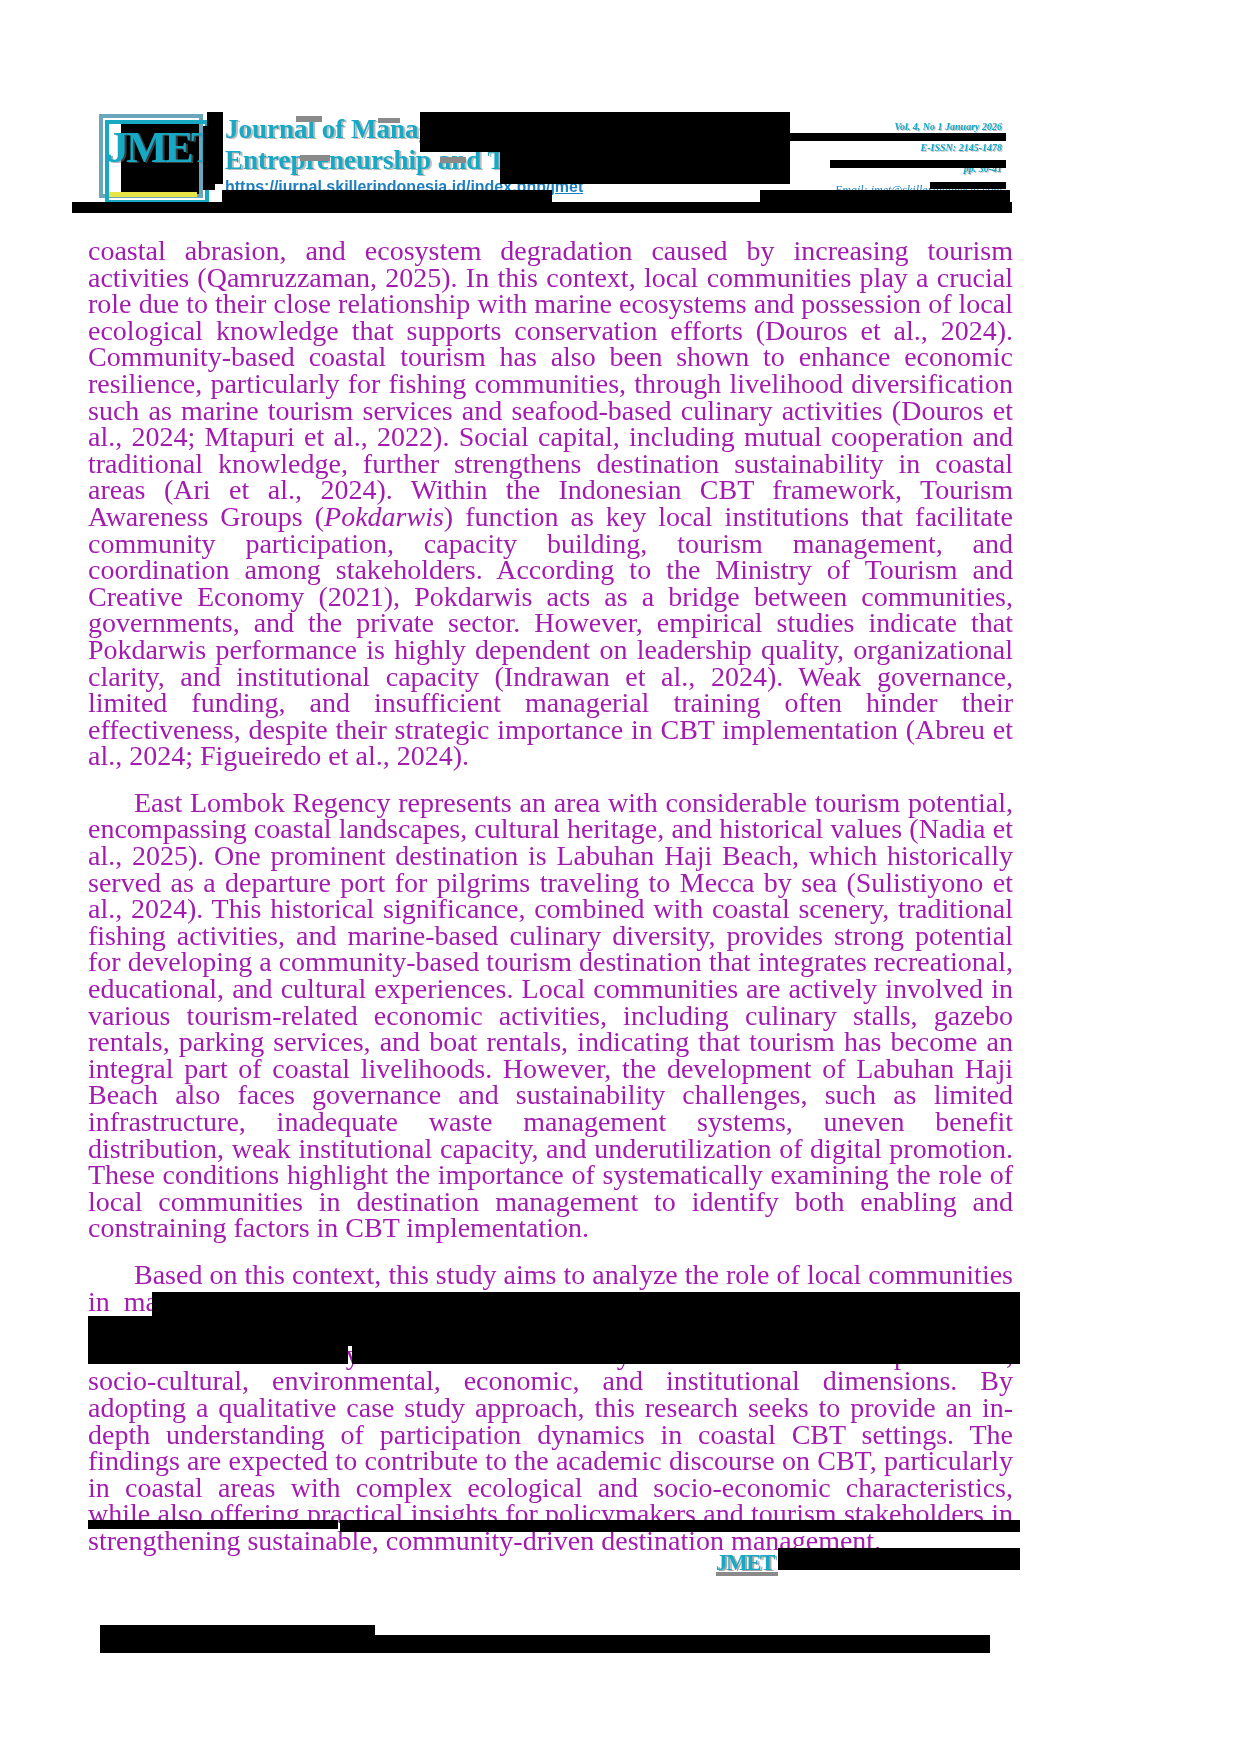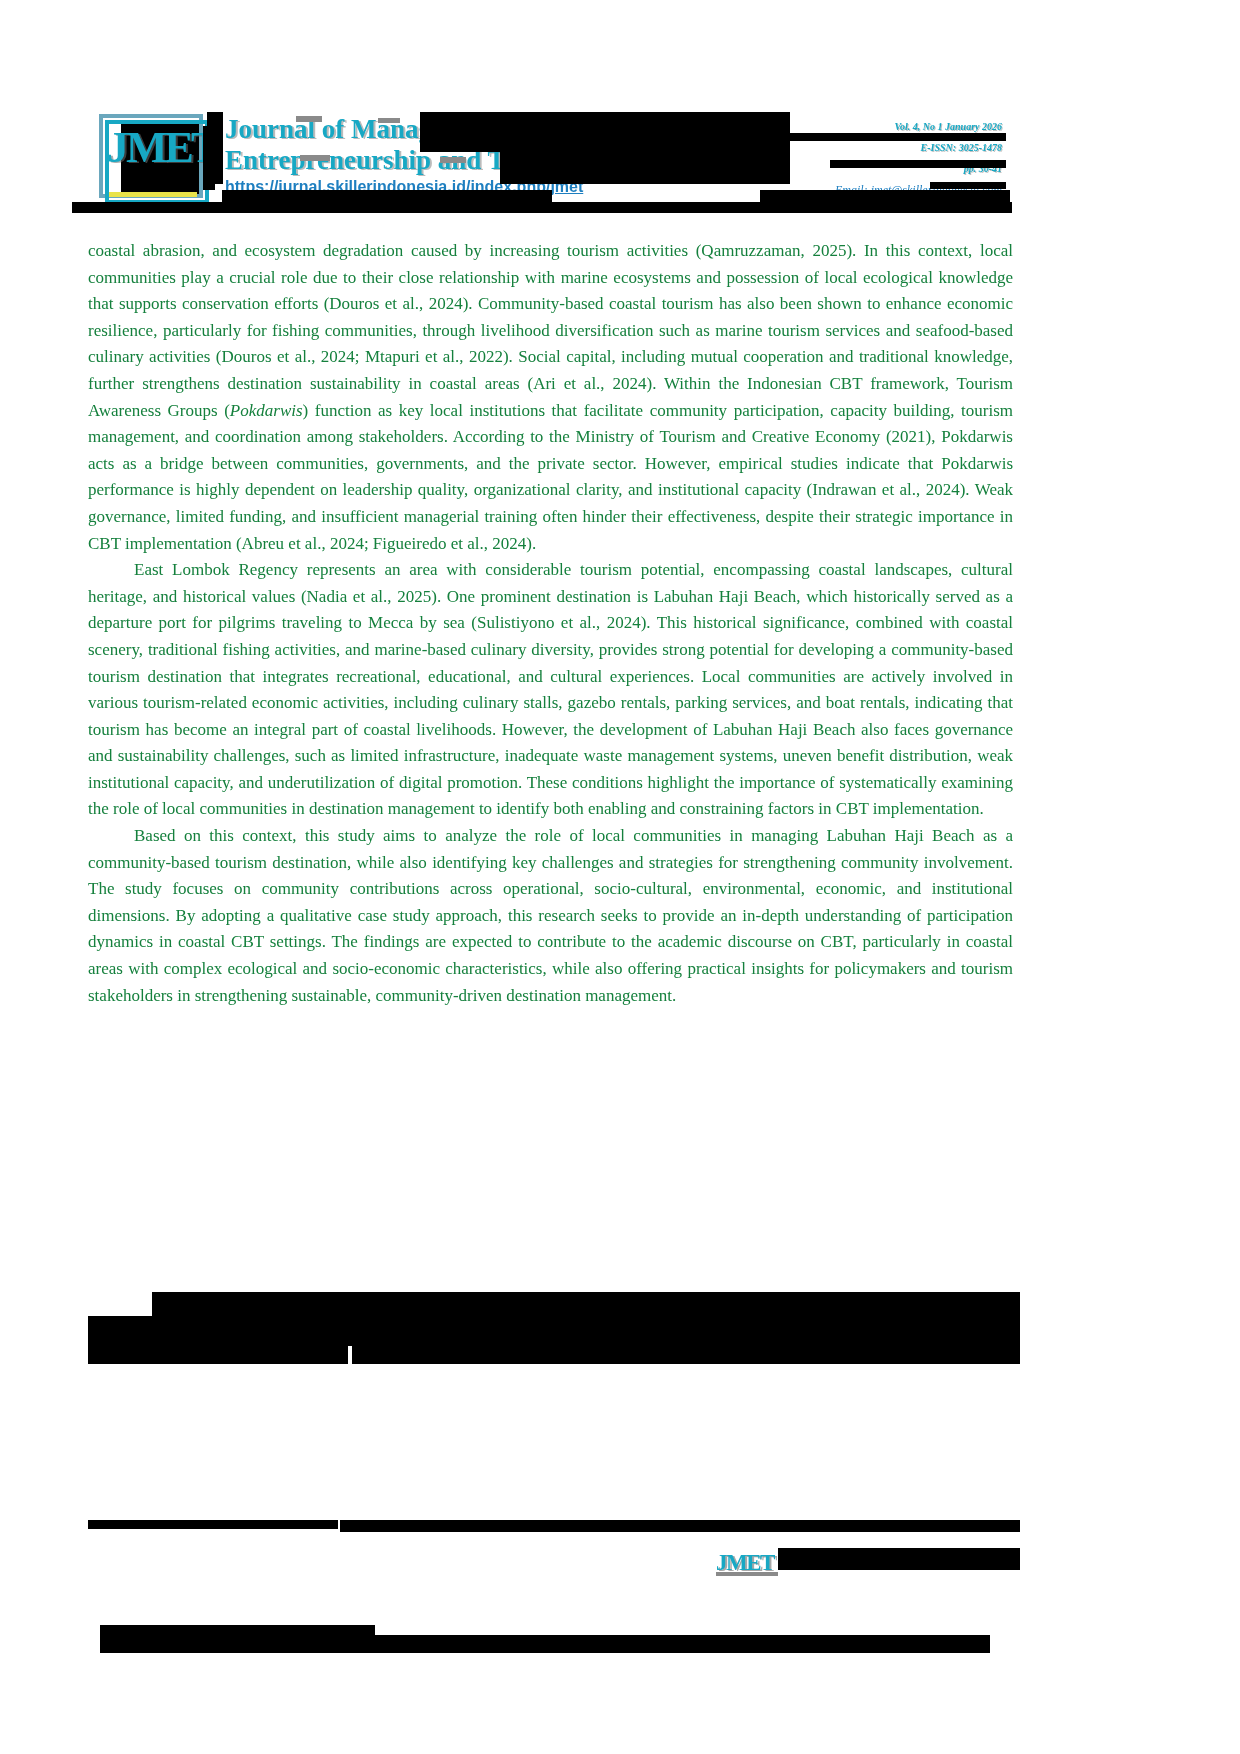--- a/index.html
+++ b/index.html
@@ -159,27 +159,27 @@
 
   
   .body-col {
     position: absolute;
     left: 88px;
     top: 238px;
     width: 925px;
   }
   .para {
     text-align: justify;
-    font-size: 17px;
+    font-size: 28px;
     line-height: 26.6px;
-    color: #15803d;
+    color: #a21caf;
     margin: 0 0 0 0;
     font-family: "Liberation Serif", "DejaVu Serif", serif;
   }
-  .para.indent { text-indent: 46px; }
+  .para.indent { text-indent: 46px; margin-top: 20px; }
   .para i { font-style: italic; }
 
   .section-head {
     position: absolute;
     left: 88px;
     top: 1318px;
     font-family: "Liberation Serif", serif;
     font-weight: bold;
     font-size: 20px;
     color: #000;
@@ -225,21 +225,21 @@
     </div>
 
     <div class="title-block">
       <div class="jtitle">Journal of Management,</div>
       <div class="jtitle">Entrepreneurship and Tourism</div>
       <div class="jurl">https://jurnal.skillerindonesia.id/index.php/jmet</div>
     </div>
 
     <div class="meta-block">
       <div class="meta-line">Vol. 4, No 1 January 2026</div>
-      <div class="meta-line">E-ISSN: 3025-1478</div>
+      <div class="meta-line">E-ISSN: 2145-1478</div>
       <div class="meta-line">pp. 30-41</div>
       <div class="meta-email">
         <span>Email:</span>
         <span>jmet@skillerindonesia.com</span>
       </div>
     </div>
   </div>
 
   <div class="redact" style="left:420px; top:112px; width:290px; height:40px;"></div>
   <div class="redact" style="left:500px; top:152px; width:210px; height:32px;"></div>

